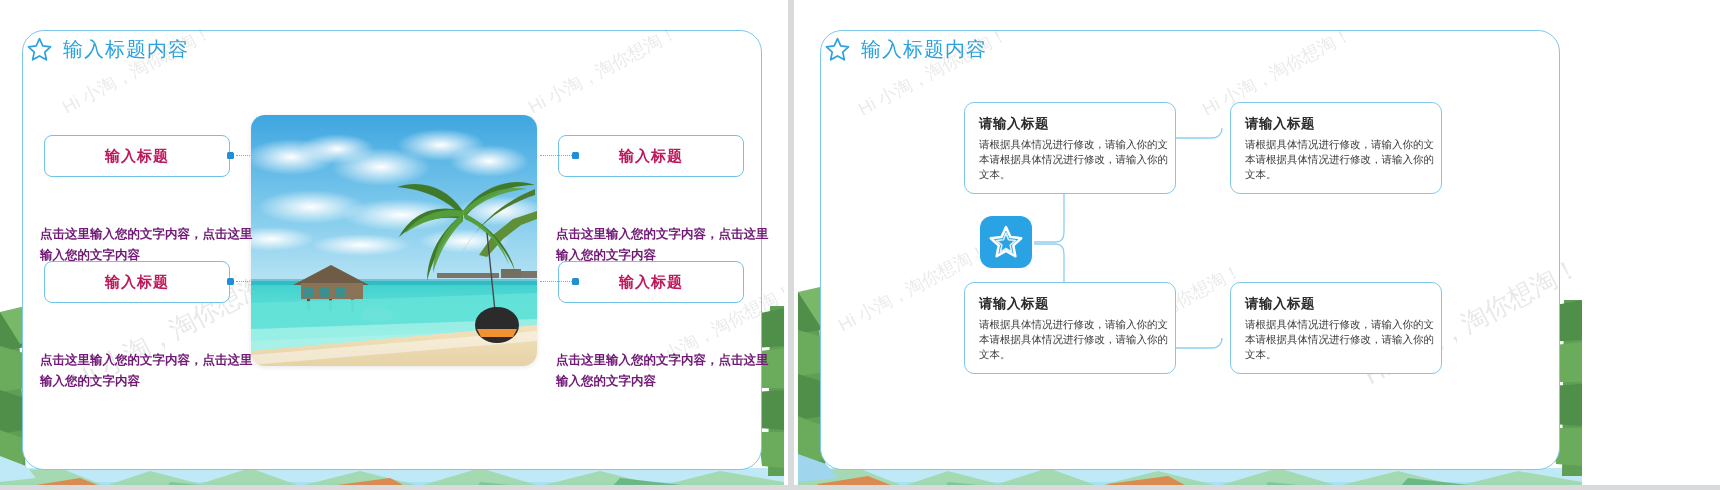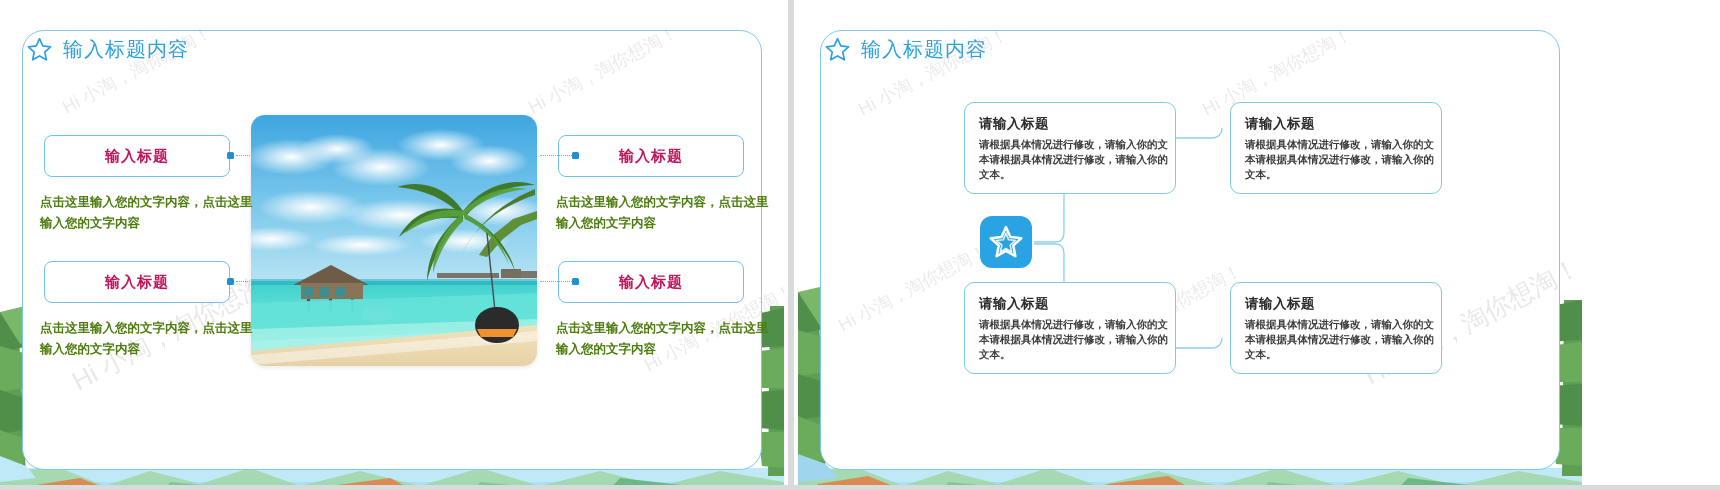--- a/index.html
+++ b/index.html
@@ -88,22 +88,23 @@
   .lbox.l1 { left: 44px;  top: 119px; }
   .lbox.l2 { left: 44px;  top: 245px; }
   .lbox.r1 { left: 558px; top: 119px; }
   .lbox.r2 { left: 558px; top: 245px; }
 
   .ldesc {
     position: absolute;
     width: 214px;
     font-size: 12.5px;
     line-height: 21px;
-    color: #4d7c0f;
+    color: #701a75;
     font-weight: 700;
+    margin-top: 32px;
   }
   .ldesc.d1 { left: 40px;  top: 176px; }
   .ldesc.d2 { left: 40px;  top: 302px; }
   .ldesc.d3 { left: 556px; top: 176px; }
   .ldesc.d4 { left: 556px; top: 302px; }
 
   
   .cdot {
     position: absolute; width: 7px; height: 7px;
     background: #1f8fd6; border-radius: 1.5px;
@@ -154,21 +155,21 @@
     border: 1.2px solid #7fc8ea;
     border-radius: 10px;
     background: #ffffff;
     padding: 12px 6px 0 14px;
   }
   .rbox .rt {
     font-size: 13.5px; font-weight: 700; color: #2b2b2b;
     letter-spacing: 0.5px; margin-bottom: 4px;
   }
   .rbox .rd {
-    font-size: 10.5px; line-height: 15px; color: #3b3b3b; font-weight: 700;
+    font-size: 10.5px; line-height: 15px; color: #3b3b3b; font-weight: 400;
   }
   .rbox.b1 { left: 166px; top: 86px; }
   .rbox.b2 { left: 432px; top: 86px; }
   .rbox.b3 { left: 166px; top: 266px; }
   .rbox.b4 { left: 432px; top: 266px; }
 </style>
 </head>
 <body>
 
 <div class="stage">

